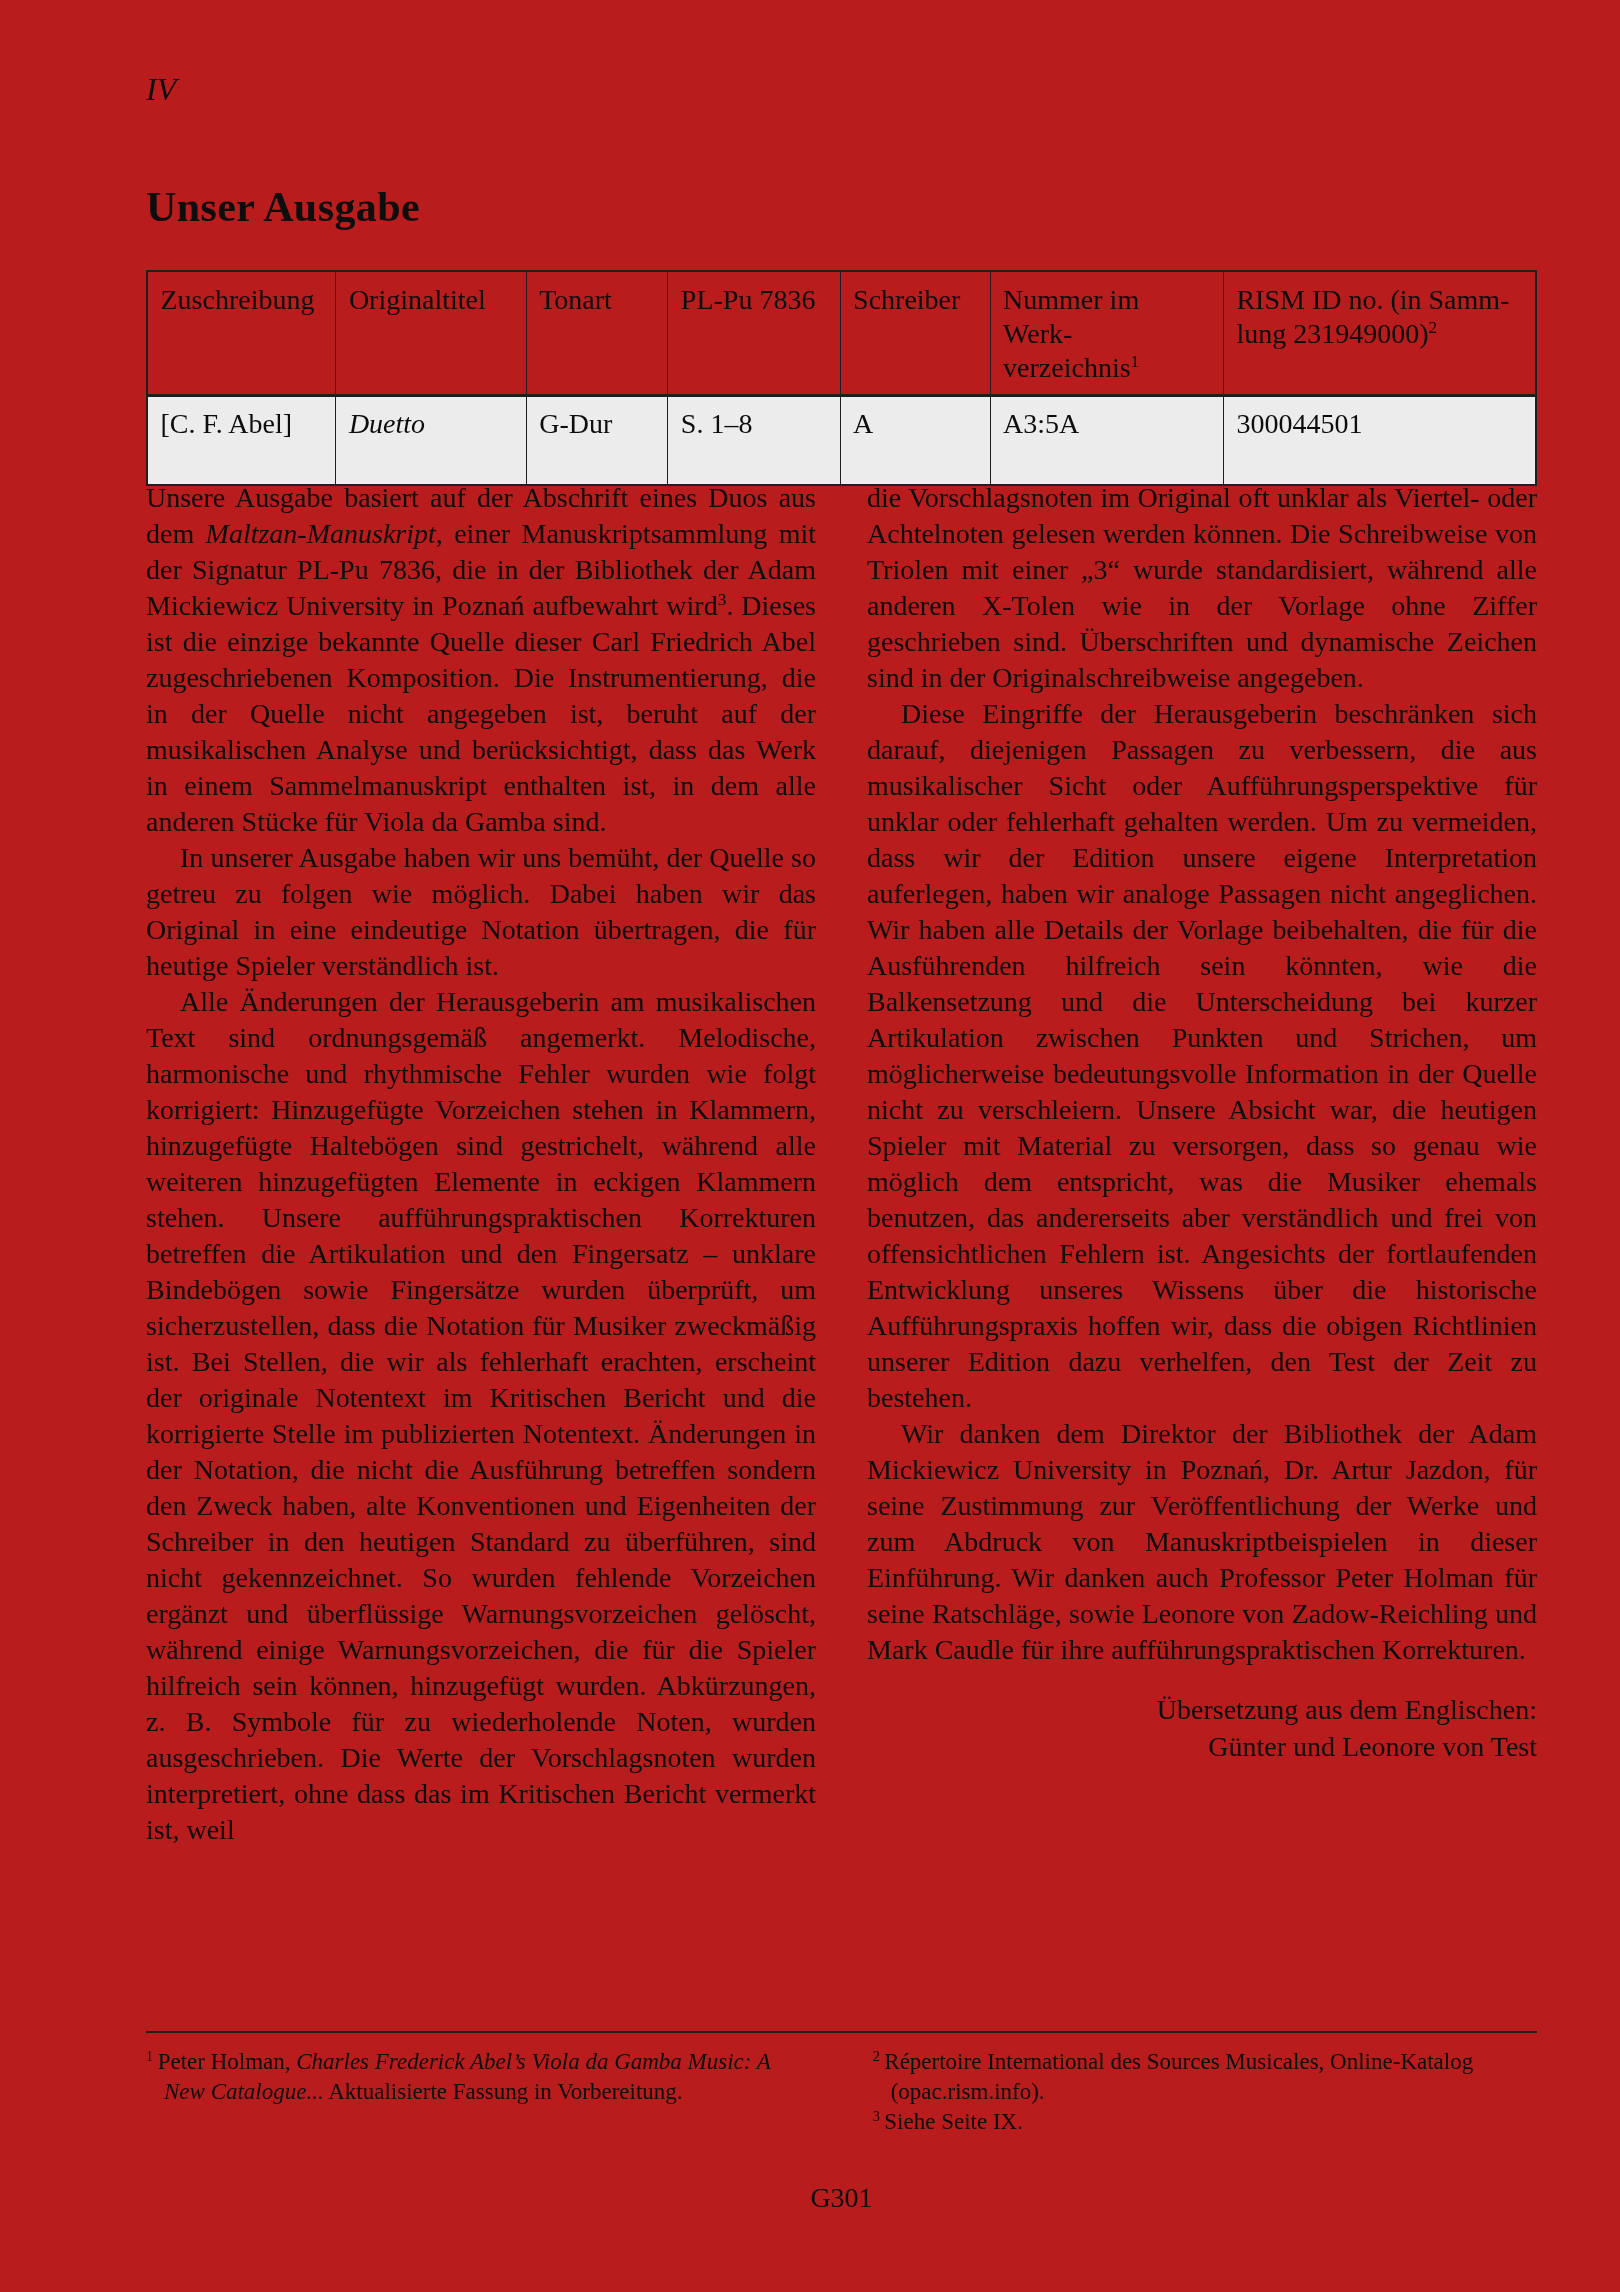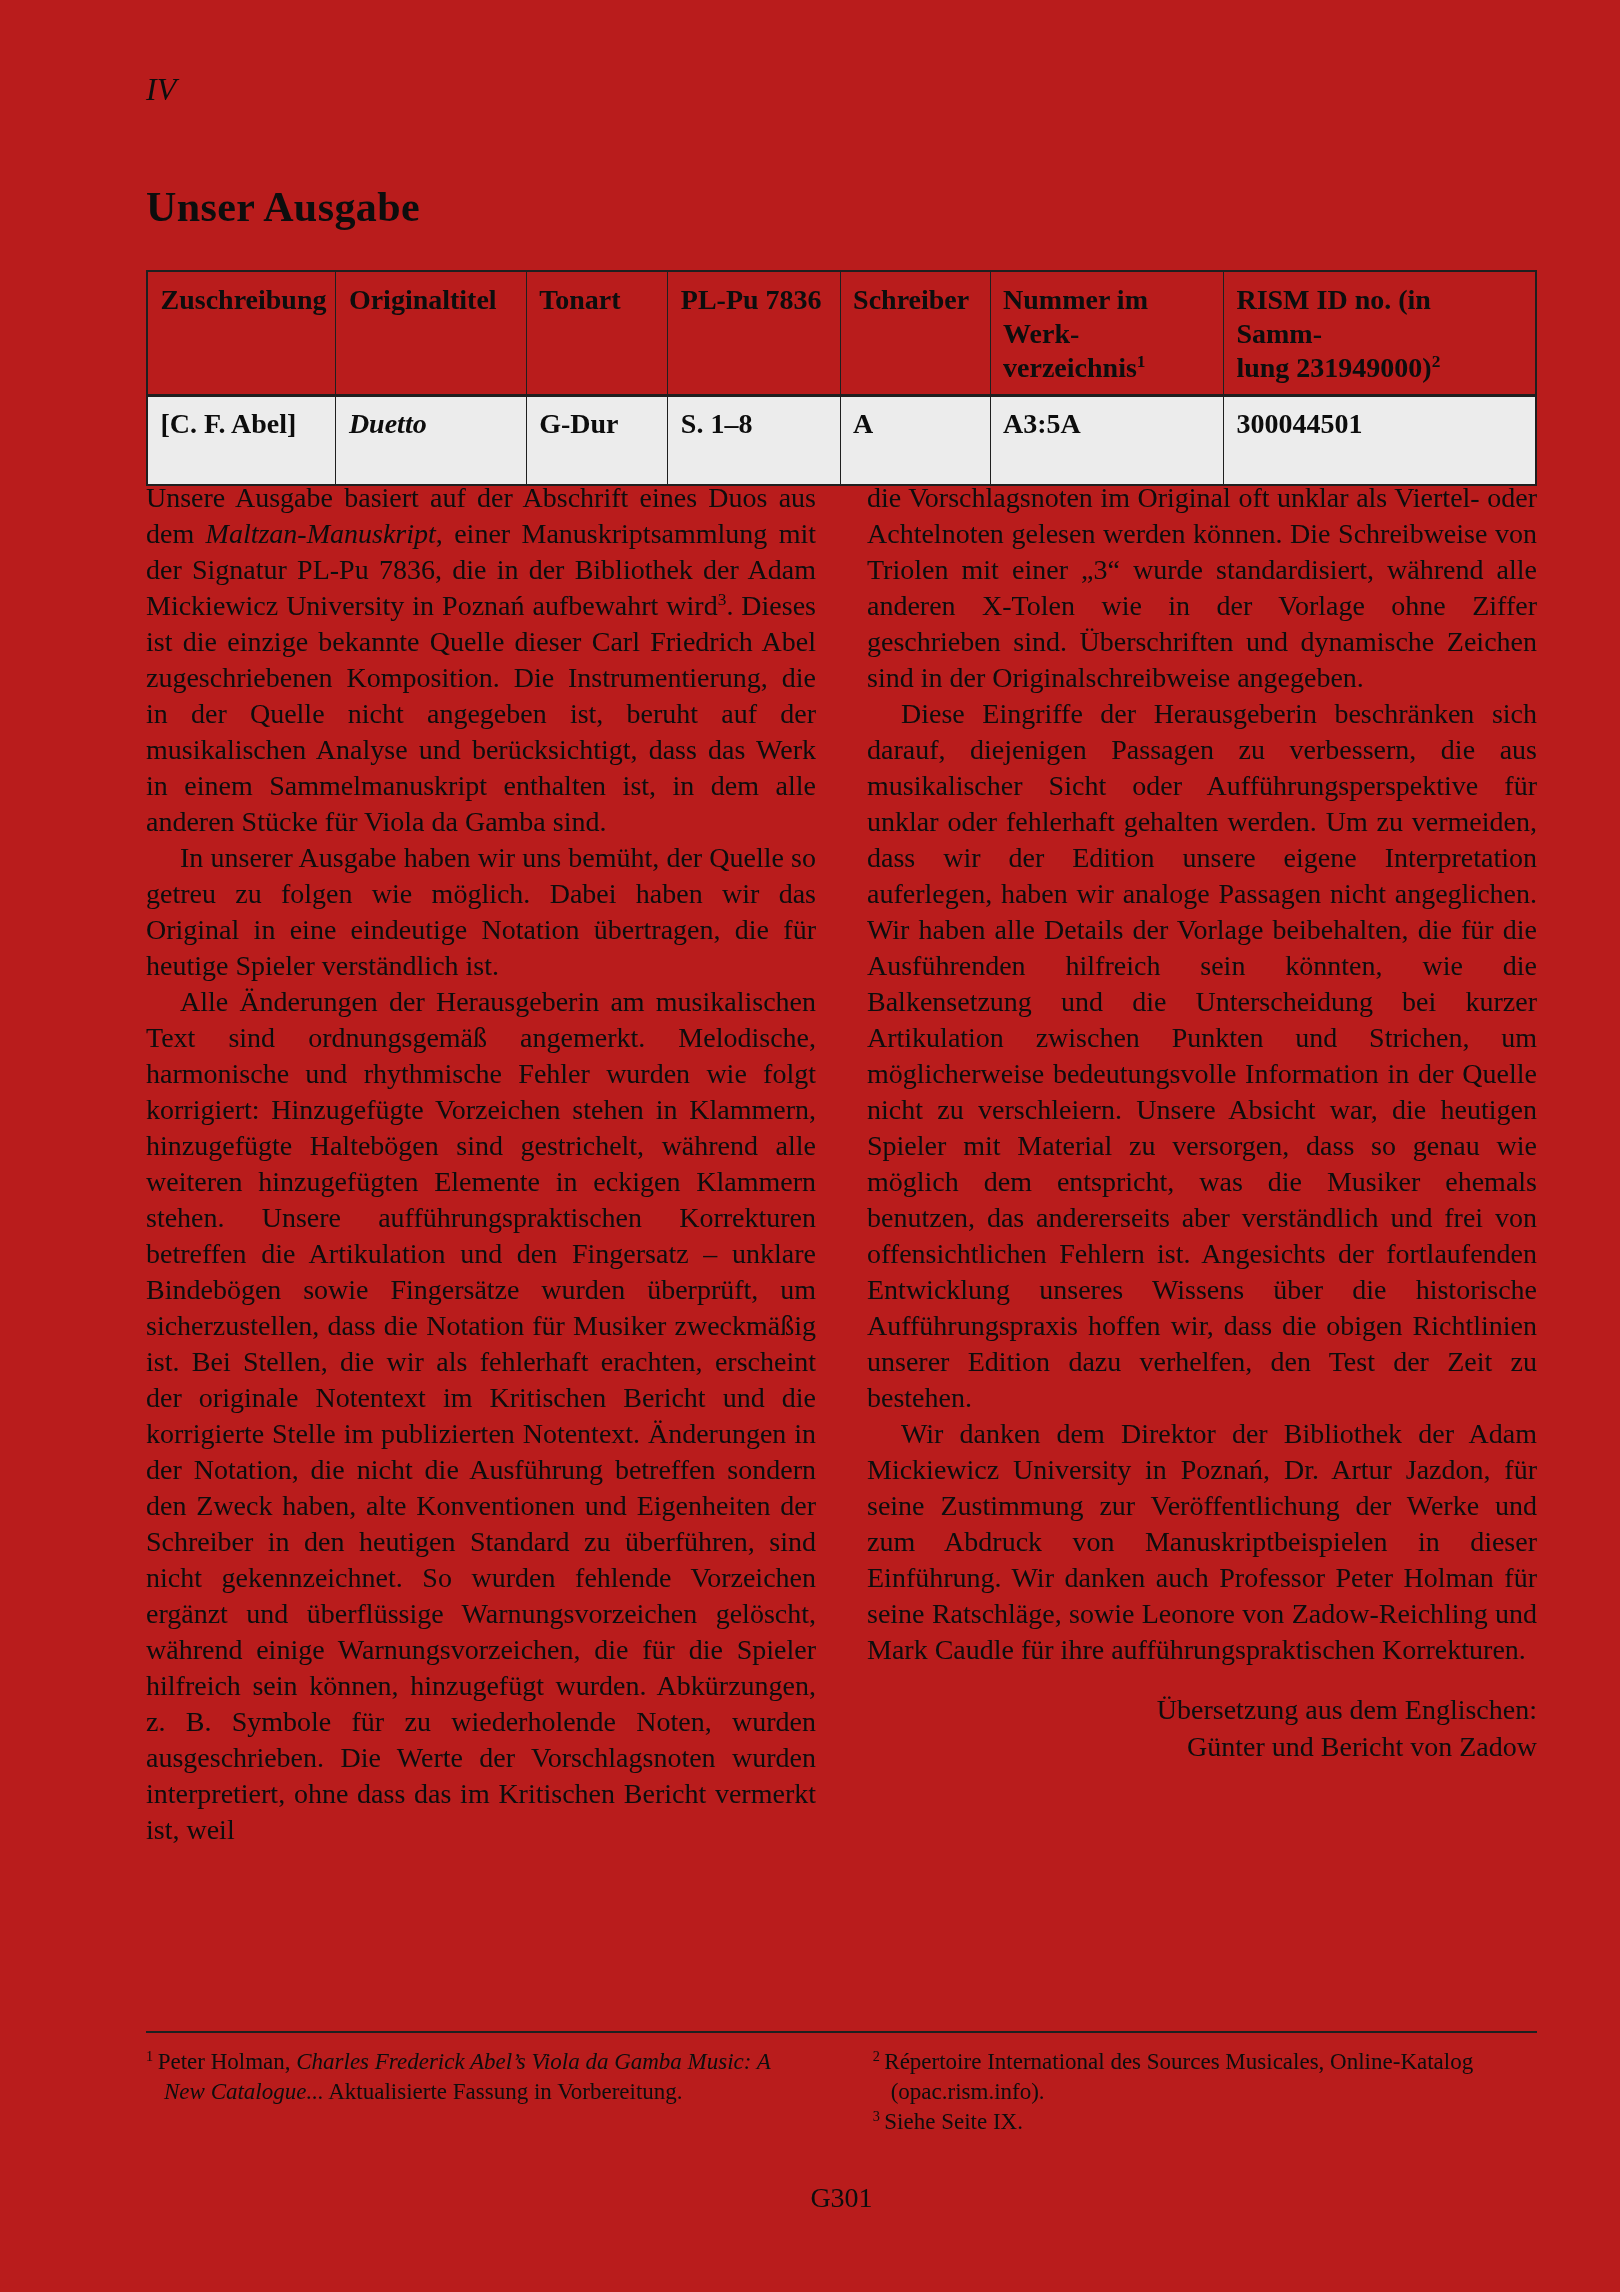--- a/index.html
+++ b/index.html
@@ -26,21 +26,21 @@
   }
   table.works{
     position:absolute;left:146px;top:270px;width:1391px;
     border-collapse:collapse;table-layout:fixed;
     font-size:28px;line-height:34px;
   }
   table.works th,table.works td{
     border:1.8px solid var(--border);
     vertical-align:top;text-align:left;
     padding:10.7px 12.5px 9px 12.5px;
-    font-weight:bold;
+    font-weight:normal;
     overflow:hidden;
   }
   table.works thead tr{height:85px;}
   table.works tbody tr{height:90px;background:var(--rowbg);border-radius:9px;}
   table.works{border:2.7px solid var(--border);}
   table.works thead th{border-bottom:3.6px solid var(--border);}
   th .hwrap{white-space:pre-line;}
   sup{font-size:0.62em;line-height:0;vertical-align:super;}
   td.italic{font-style:italic;}
 
@@ -127,21 +127,21 @@
       <p><span>Unsere Ausgabe basiert auf der Abschrift eines Duos aus dem </span><i>Maltzan-Manuskript</i><span>, einer Manuskriptsammlung mit der Signatur PL-Pu 7836, die in der Bibliothek der Adam Mickiewicz University in Poznań aufbewahrt wird</span><sup>3</sup><span>. Dieses ist die einzige bekannte Quelle dieser Carl Friedrich Abel zugeschriebenen Komposition. Die Instrumentierung, die in der Quelle nicht angegeben ist, beruht auf der musikalischen Analyse und berücksichtigt, dass das Werk in einem Sammelmanuskript enthalten ist, in dem alle anderen Stücke für Viola da Gamba sind.</span></p>
       <p class="ind">In unserer Ausgabe haben wir uns bemüht, der Quelle so getreu zu folgen wie möglich. Dabei haben wir das Original in eine eindeutige Notation übertragen, die für heutige Spieler verständlich ist.</p>
       <p class="ind">Alle Änderungen der Herausgeberin am musikalischen Text sind ordnungsgemäß angemerkt. Melodische, harmonische und rhythmische Fehler wurden wie folgt korrigiert: Hinzugefügte Vorzeichen stehen in Klammern, hinzugefügte Haltebögen sind gestrichelt, während alle weiteren hinzugefügten Elemente in eckigen Klammern stehen. Unsere aufführungspraktischen Korrekturen betreffen die Artikulation und den Fingersatz – unklare Bindebögen sowie Fingersätze wurden überprüft, um sicherzustellen, dass die Notation für Musiker zweckmäßig ist. Bei Stellen, die wir als fehlerhaft erachten, erscheint der originale Notentext im Kritischen Bericht und die korrigierte Stelle im publizierten Notentext. Änderungen in der Notation, die nicht die Ausführung betreffen sondern den Zweck haben, alte Konventionen und Eigenheiten der Schreiber in den heutigen Standard zu überführen, sind nicht gekennzeichnet. So wurden fehlende Vorzeichen ergänzt und überflüssige Warnungsvorzeichen gelöscht, während einige Warnungsvorzeichen, die für die Spieler hilfreich sein können, hinzugefügt wurden. Abkürzungen, z. B. Symbole für zu wiederholende Noten, wurden ausgeschrieben. Die Werte der Vorschlagsnoten wurden interpretiert, ohne dass das im Kritischen Bericht vermerkt ist, weil</p>
     </div>
     <div class="col">
       <p>die Vorschlagsnoten im Original oft unklar als Viertel- oder Achtelnoten gelesen werden können. Die Schreibweise von Triolen mit einer „3“ wurde standardisiert, während alle anderen X-Tolen wie in der Vorlage ohne Ziffer geschrieben sind. Überschriften und dynamische Zeichen sind in der Originalschreibweise angegeben.</p>
       <p class="ind">Diese Eingriffe der Herausgeberin beschränken sich darauf, diejenigen Passagen zu verbessern, die aus musikalischer Sicht oder Aufführungsperspektive für unklar oder fehlerhaft gehalten werden. Um zu vermeiden, dass wir der Edition unsere eigene Interpretation auferlegen, haben wir analoge Passagen nicht angeglichen. Wir haben alle Details der Vorlage beibehalten, die für die Ausführenden hilfreich sein könnten, wie die Balkensetzung und die Unterscheidung bei kurzer Artikulation zwischen Punkten und Strichen, um möglicherweise bedeutungsvolle Information in der Quelle nicht zu verschleiern. Unsere Absicht war, die heutigen Spieler mit Material zu versorgen, dass so genau wie möglich dem entspricht, was die Musiker ehemals benutzen, das andererseits aber verständlich und frei von offensichtlichen Fehlern ist. Angesichts der fortlaufenden Entwicklung unseres Wissens über die historische Aufführungspraxis hoffen wir, dass die obigen Richtlinien unserer Edition dazu verhelfen, den Test der Zeit zu bestehen.</p>
       <p class="ind">Wir danken dem Direktor der Bibliothek der Adam Mickiewicz University in Poznań, Dr. Artur Jazdon, für seine Zustimmung zur Veröffentlichung der Werke und zum Abdruck von Manuskriptbeispielen in dieser Einführung. Wir danken auch Professor Peter Holman für seine Ratschläge, sowie Leonore von Zadow-Reichling und Mark Caudle für ihre aufführungspraktischen Korrekturen.</p>
       <div class="sig">
         <div>Übersetzung aus dem Englischen:</div>
-        <div>Günter und Bericht von Zadow</div>
+        <div>Günter und Leonore von Test</div>
       </div>
     </div>
   </div>
 
   <div class="footnotes">
     <div class="fnrule"></div>
     <div class="fncols">
       <div class="fncol">
         <p class="fn"><sup>1</sup><span>Peter Holman, </span><span class="it">Charles Frederick Abel’s Viola da Gamba Music: A New Catalogue...</span><span> Aktualisierte Fassung in Vorbereitung.</span></p>
       </div>

